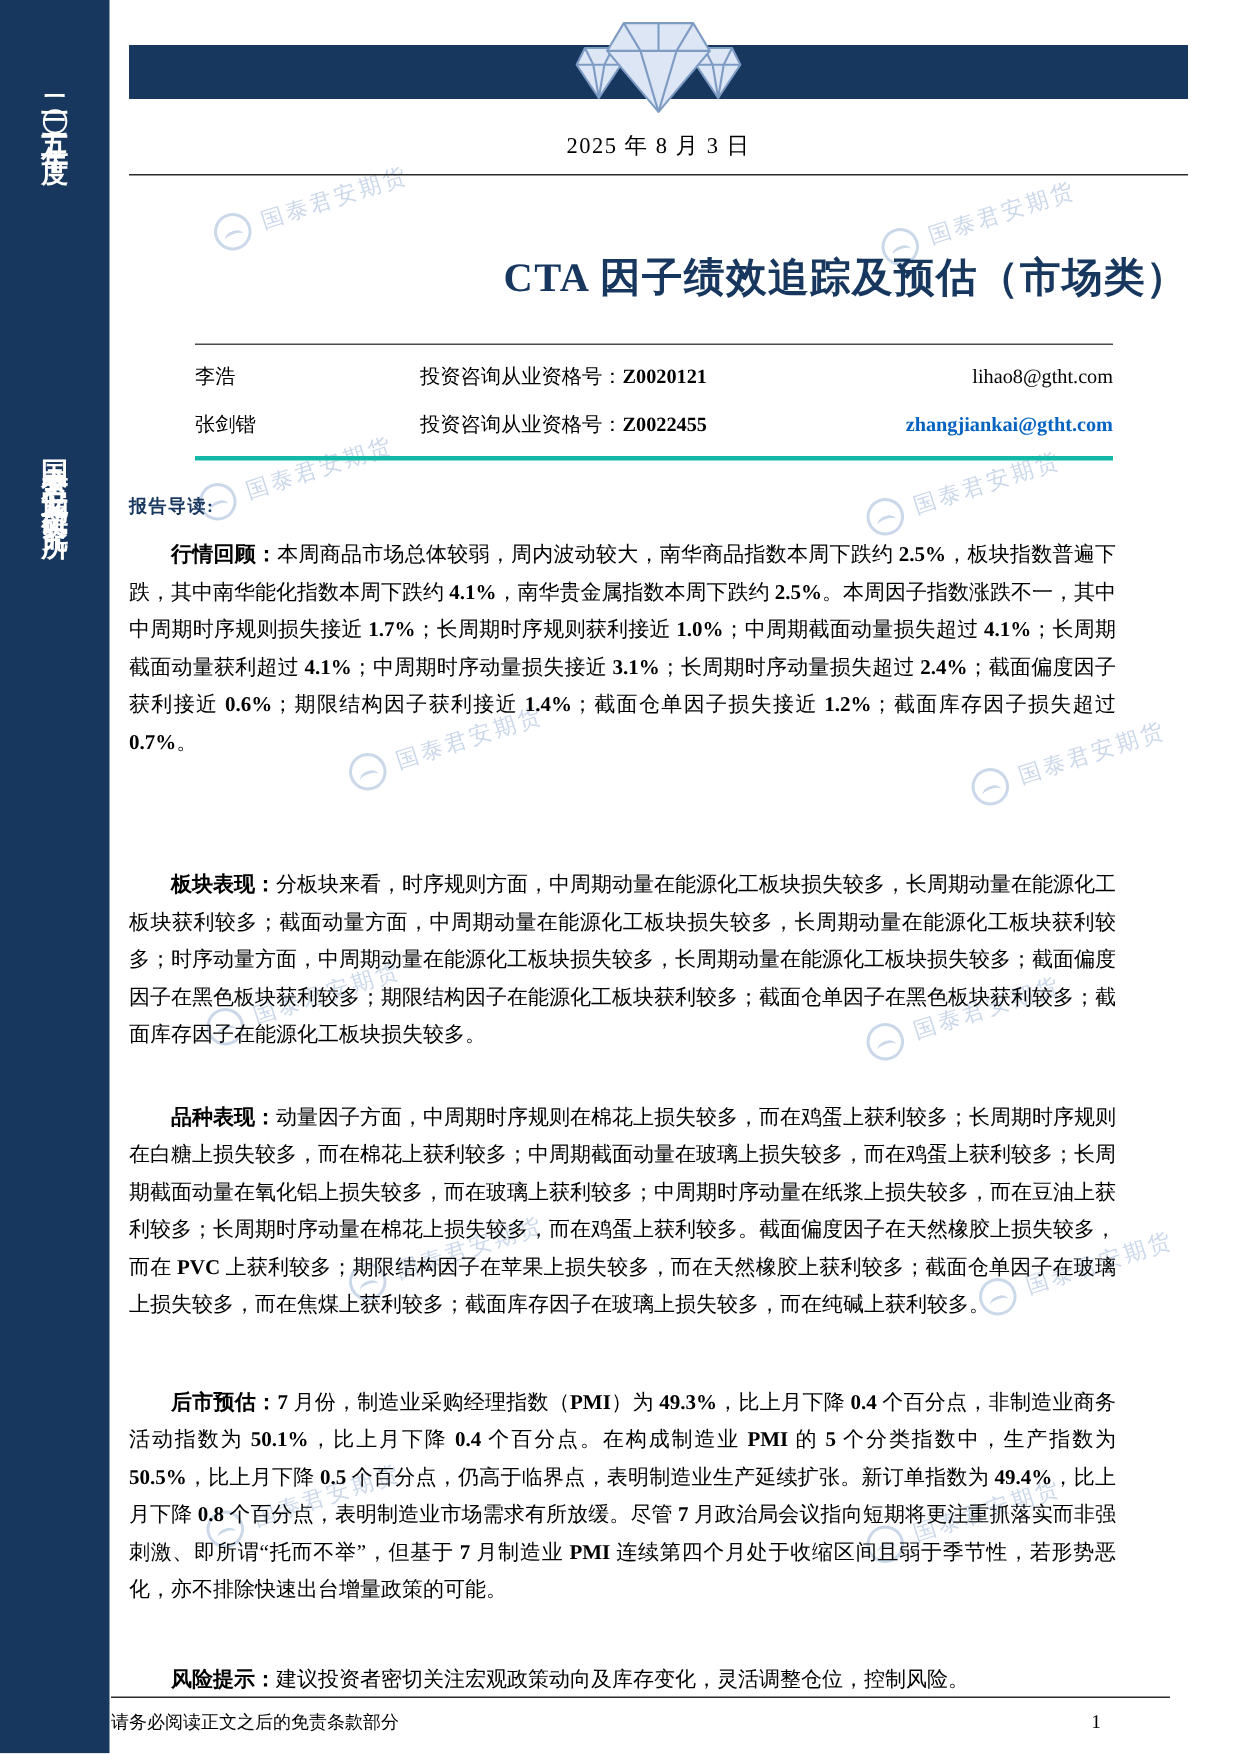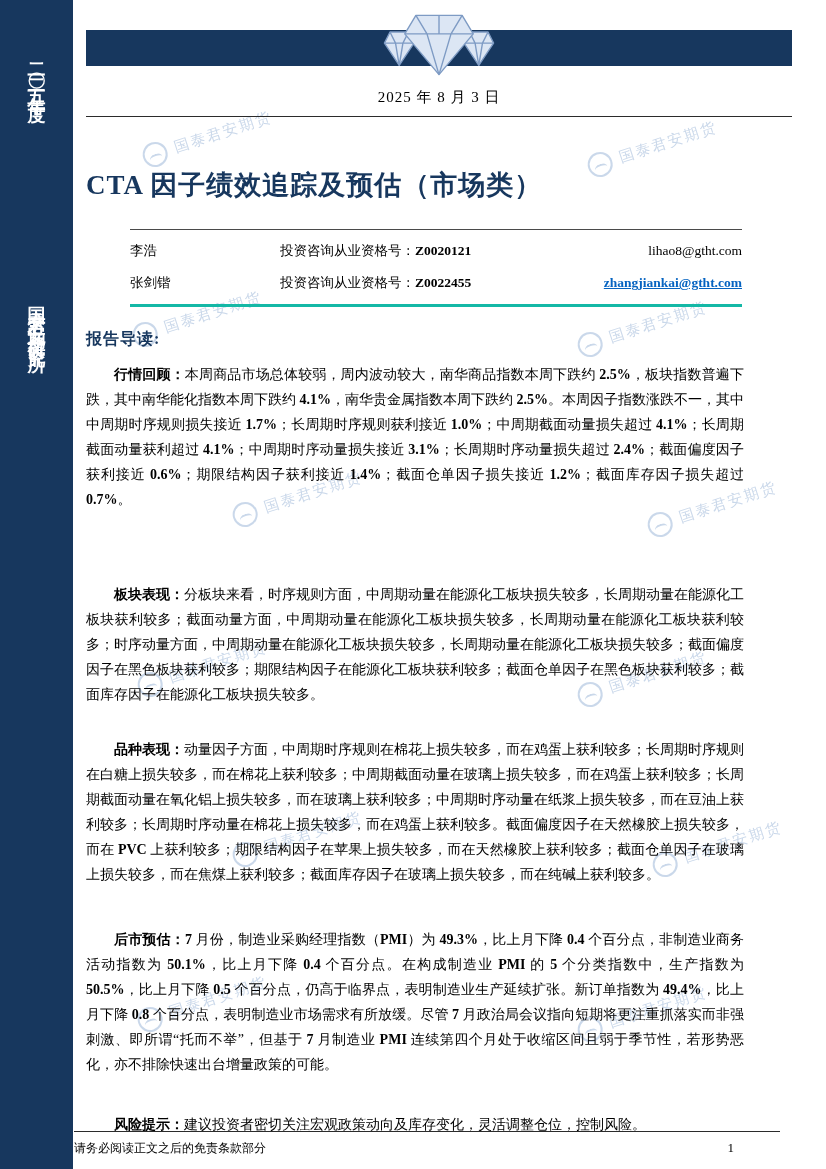--- a/index.html
+++ b/index.html
@@ -34,35 +34,35 @@
   }
   .vert.year { top:50px; font-size:18px; letter-spacing:8px; }
   .vert.inst { top:292px; font-size:18px; letter-spacing:6px; }
   
   .main { position:absolute; left:86px; top:0; width:706px; z-index:1; }
   .topbar { position:relative; margin-top:30px; height:36px; background:#17375E; }
   .logo { position:absolute; left:50%; top:-22px; transform:translateX(-50%); width:162px; height:74px; }
   .date { margin-top:22px; font-weight:normal; font-size:15px; letter-spacing:1px;text-align:center; }
   .rule { margin-top:9px; border:0; border-top:1.5px solid #2b2b2b; }
   .title {
-    margin-top:50px; text-align:left; font-size:27px; font-weight:bold;
+    margin-top:50px; text-align:right; font-size:27px; font-weight:bold;
     color:#17375E; letter-spacing:1px;
   }
   .authors {
     margin:26px 50px 0 44px; border-top:1px solid #4a4a4a; border-bottom:3px solid #14b8a6;
     padding:5px 0;
   }
   .author-row {
     display:grid; grid-template-columns:150px 1fr auto; align-items:center;
     padding:7px 0; font-size:13.5px;
   }
   .a-cert b { font-family:"Liberation Serif",serif; }
   .a-email { text-align:right; }
-  .a-email.link { color:#0563C1; text-decoration:underline; font-weight:bold; }
-  .guide-heading { margin-top:22px; color:#17375E; font-weight:bold; font-size:16px; letter-spacing:1px; }
+  .a-email.link { color:#0563C1; font-weight:bold; }
+  .guide-heading { margin-top:22px; color:#17375E; font-weight:bold; font-size:12px; letter-spacing:1px; }
   .sec {
     margin-right:48px; font-size:14px; line-height:25px;
     text-align:justify; text-indent:2em;
   }
   .sec .lead { font-weight:bold;margin-top:16px; }
   
   .footer {
     position:absolute; left:74px; bottom:12px; width:706px;
     border-top:1px solid #2b2b2b; padding-top:8px;
     display:flex; justify-content:space-between; align-items:baseline;

